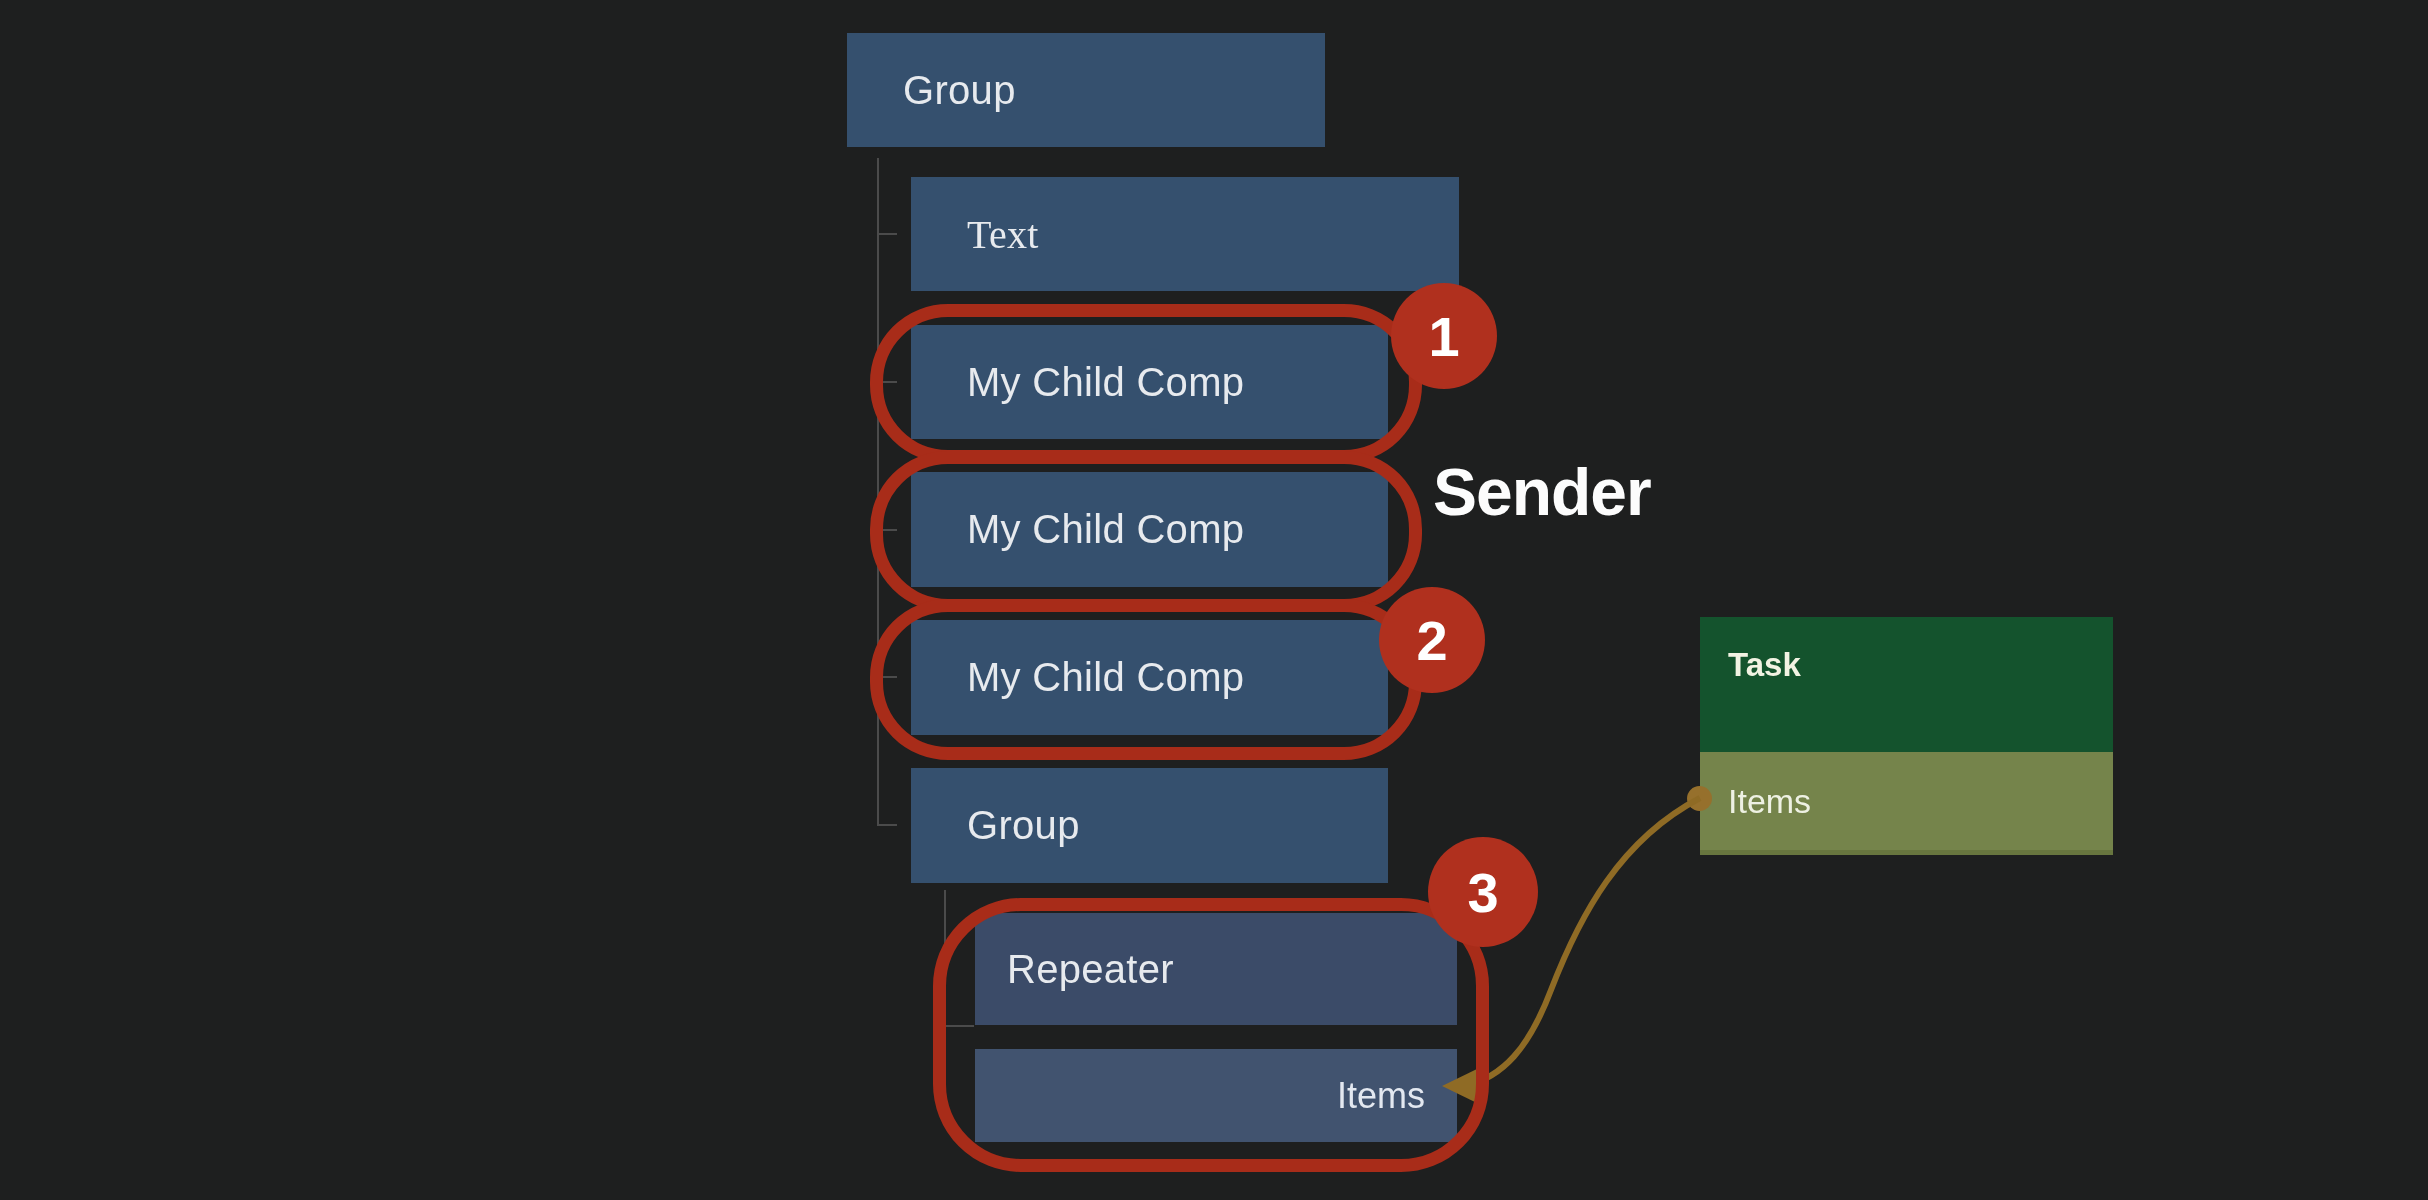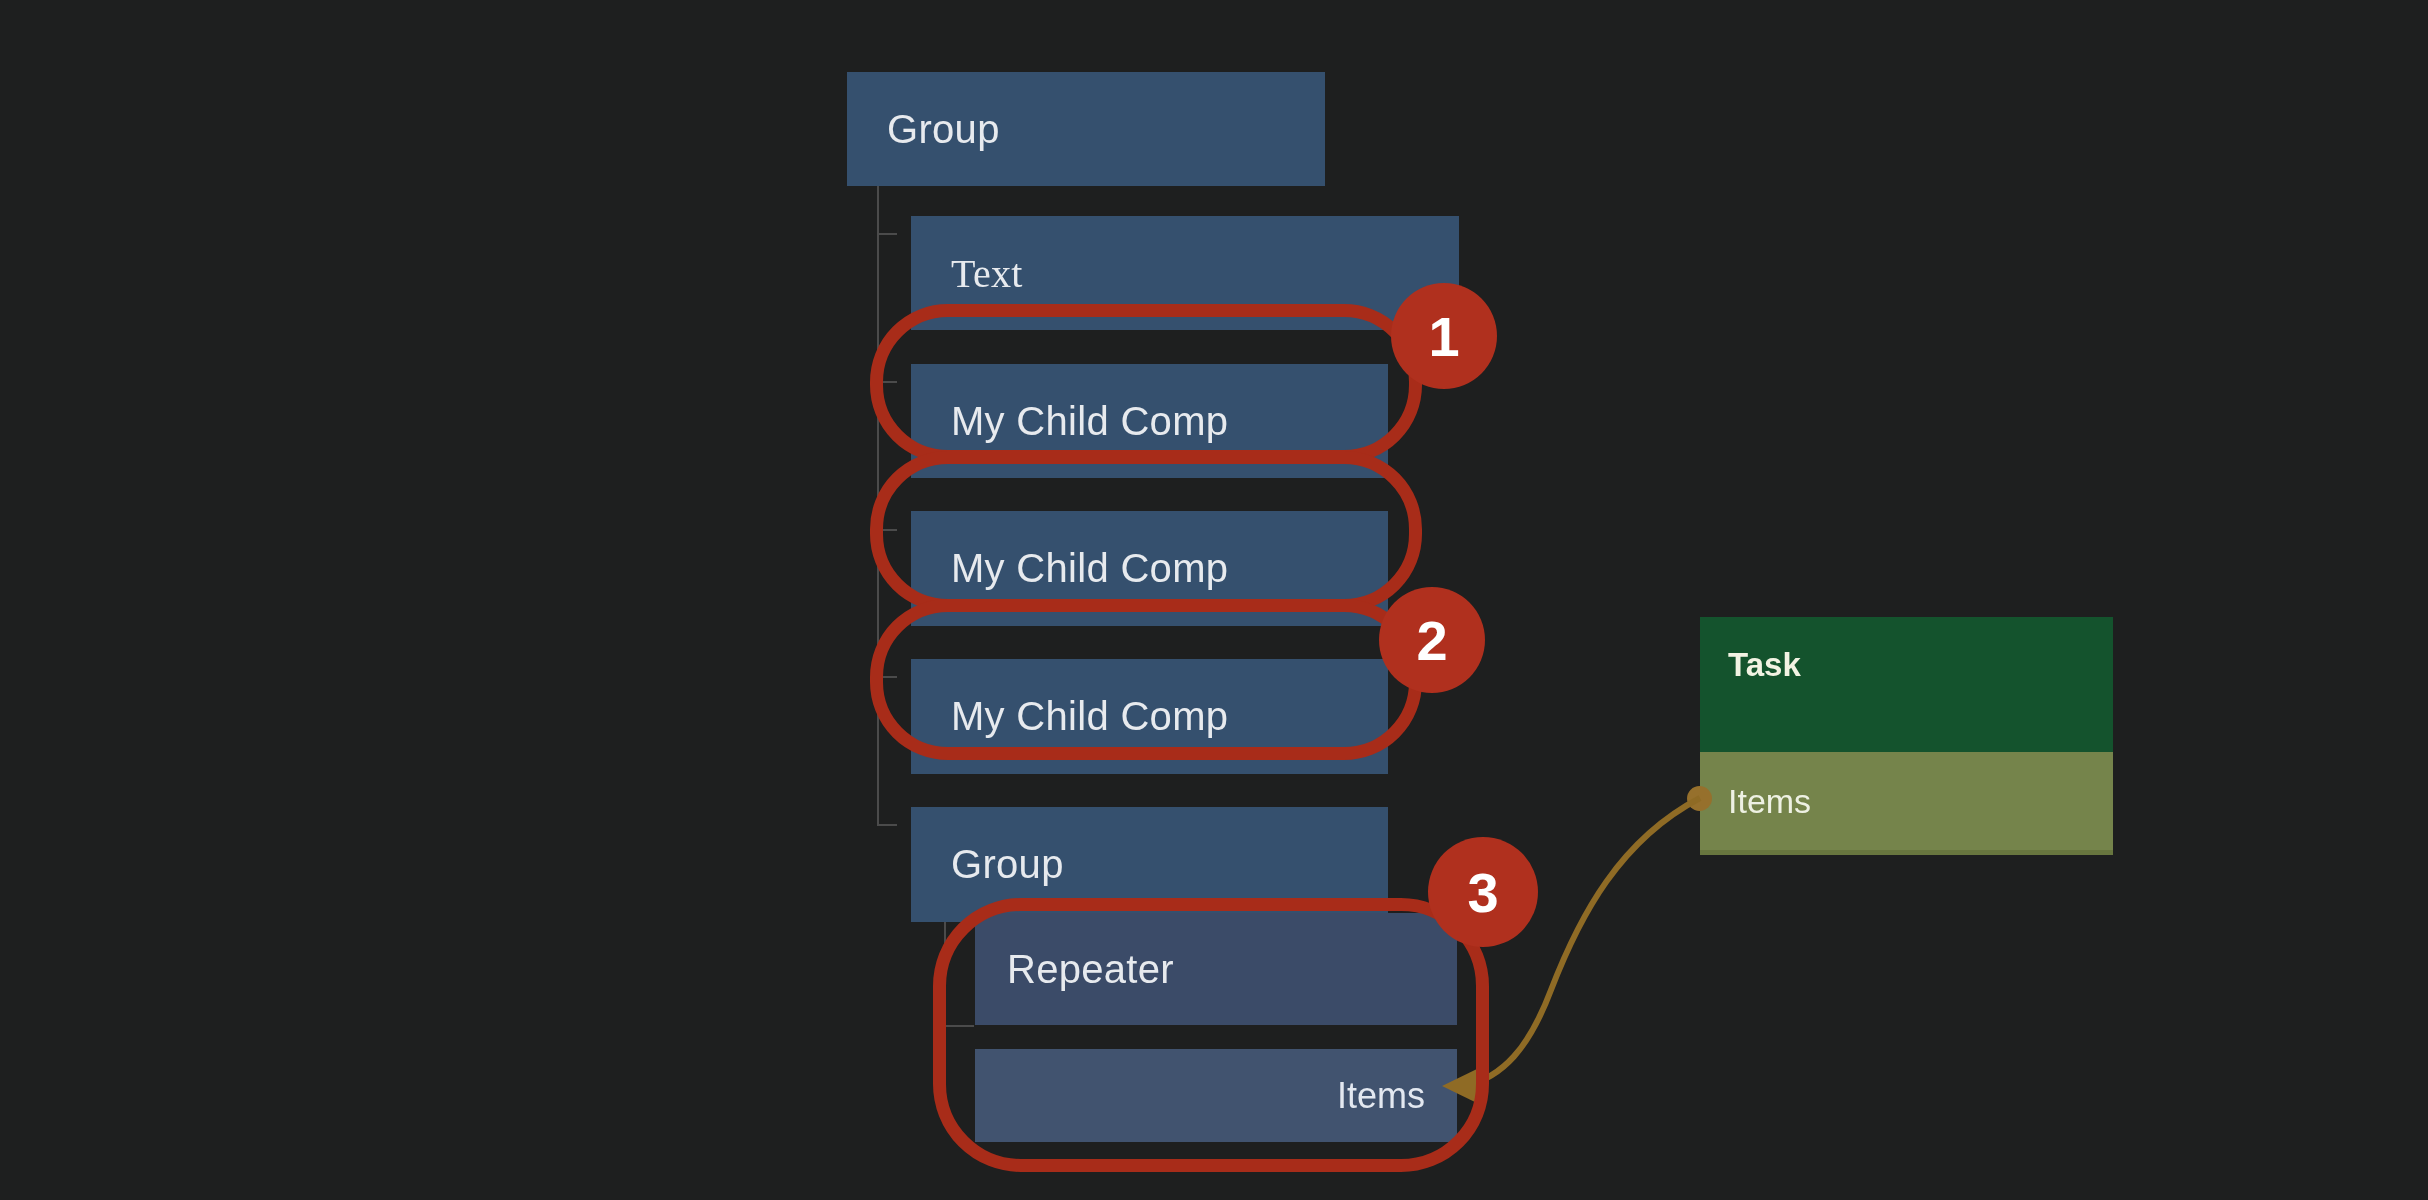--- a/index.html
+++ b/index.html
@@ -8,21 +8,21 @@
     background:#1e1f1f;
     font-family:"Liberation Sans",sans-serif;
   }
   
   .tline{position:absolute;background:#4b4b4b;}
   
   .node{
     position:absolute;display:flex;align-items:center;
     background:#35506e;color:#e7eaee;
     font-size:40px;letter-spacing:.3px;
-    padding-left:40px;box-sizing:border-box;margin-top:39px;
+    padding-left:56px;box-sizing:border-box;
   }
   .n-root {left:847px;top:33px;width:478px;height:114px;}
   .n-text {left:911px;top:177px;width:548px;height:114px;font-family:Liberation Serif, serif;}
   .n-mcc1 {left:911px;top:325px;width:477px;height:114px;}
   .n-mcc2 {left:911px;top:472px;width:477px;height:115px;}
   .n-mcc3 {left:911px;top:620px;width:477px;height:115px;}
   .n-grp2 {left:911px;top:768px;width:477px;height:115px;}
   
   .n-rep{
     position:absolute;left:975px;top:913px;width:482px;height:229px;
@@ -146,14 +146,15 @@
   <div class="badge badge1">
     <span>1</span>
   </div>
   <div class="badge badge2">
     <span>2</span>
   </div>
   <div class="badge badge3">
     <span>3</span>
   </div>
 
+  <div class="sender">Sender</div>
 
 </div>
 
 </body></html>

